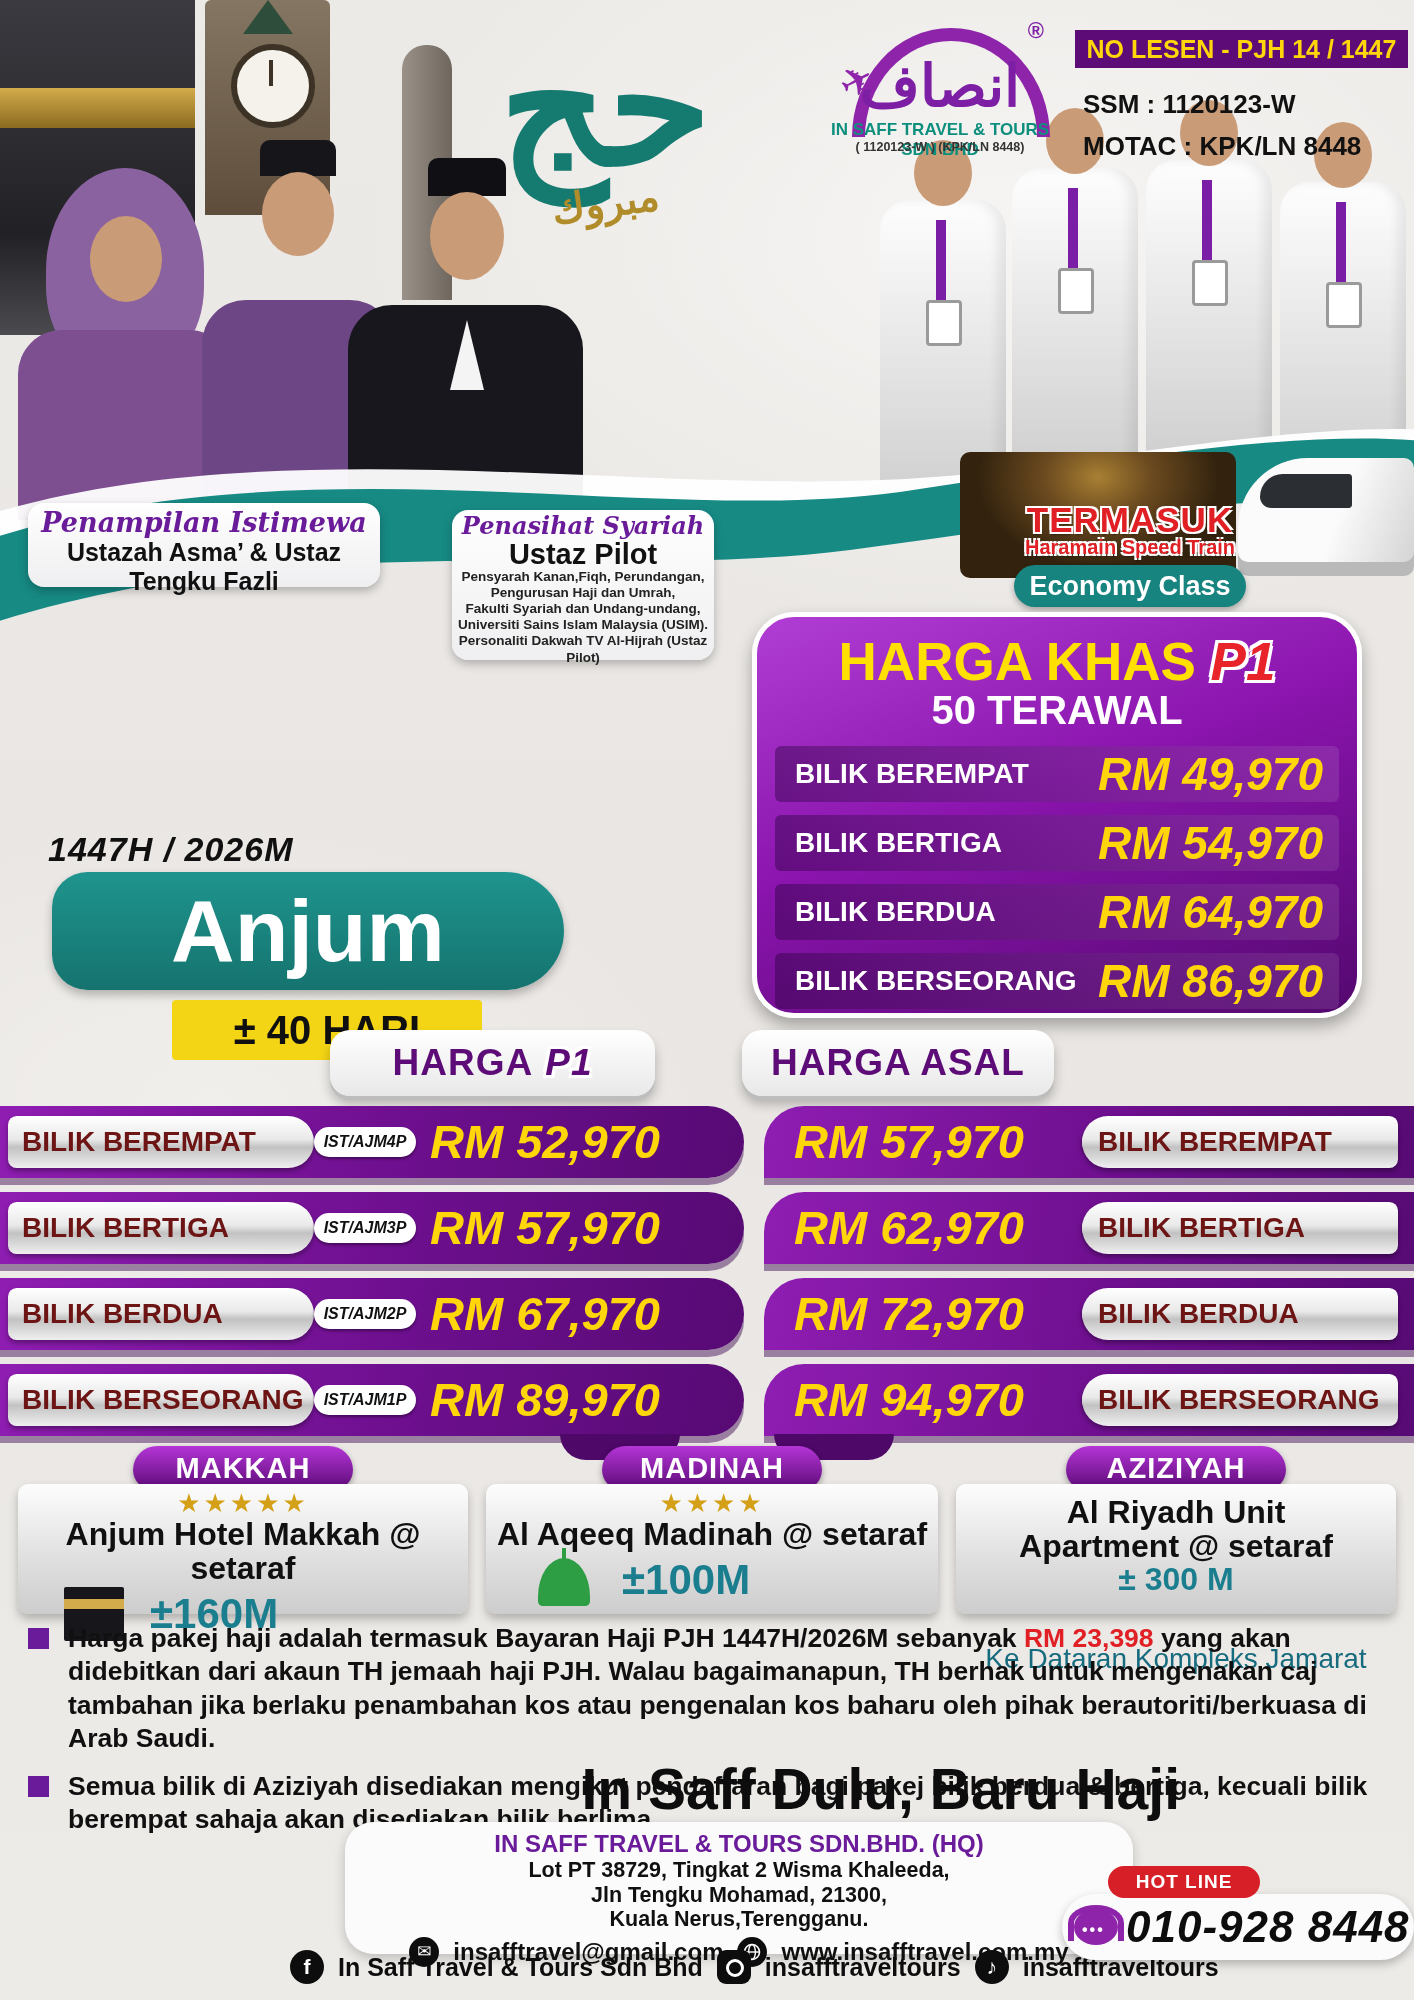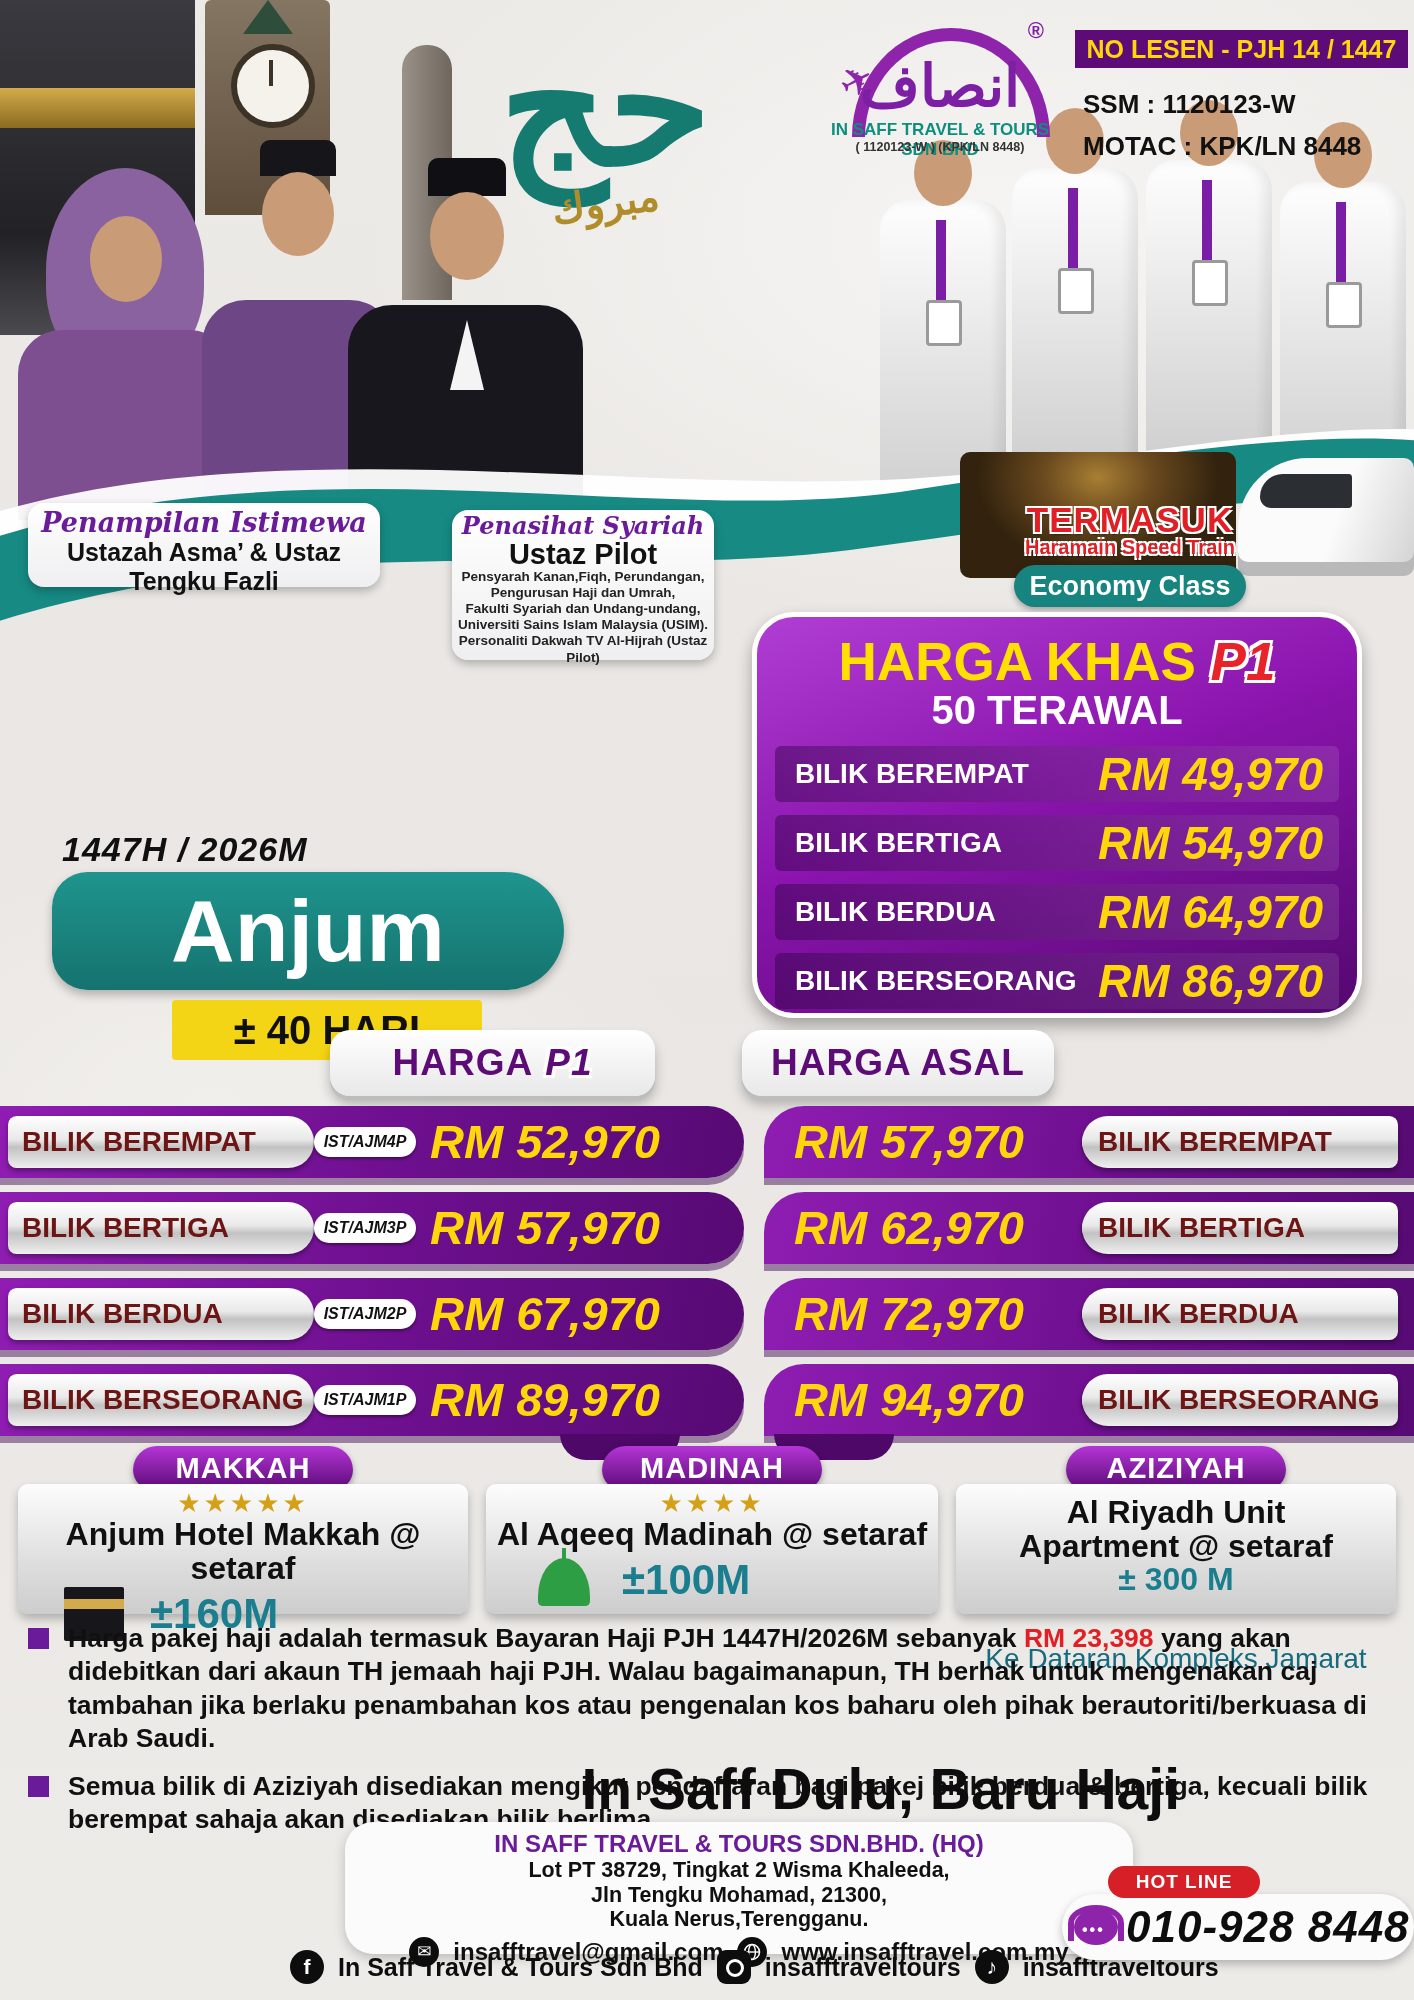--- a/index.html
+++ b/index.html
@@ -83,21 +83,21 @@
 
   .termasuk{left:980px;top:500px;width:300px;text-align:center;}
   .red-outline{color:#e02025;font-weight:800;text-shadow:-2px -2px 0 #fff,2px -2px 0 #fff,-2px 2px 0 #fff,2px 2px 0 #fff,0 3px 2px rgba(0,0,0,.35);}
   .termasuk .t1{font-size:35px;letter-spacing:1px;}
   .termasuk .t2{font-size:20px;margin-top:-4px;}
   .termasuk .pill{margin:6px auto 0;width:232px;height:42px;border-radius:21px;background:#17847f;color:#fff;font-size:27px;font-weight:800;display:flex;align-items:center;justify-content:center;box-shadow:0 3px 6px rgba(0,0,0,.3);}
 
   
   .pakej{left:40px;top:642px;width:710px;font-family:"DejaVu Serif",serif;font-weight:700;font-size:124px;line-height:1.0;color:#7a1fa5;
     text-shadow:-3px -3px 0 #fff,3px -3px 0 #fff,-3px 3px 0 #fff,3px 3px 0 #fff,0 6px 8px rgba(0,0,0,.25);}
-  .year{left:62px;top:830px;font-size:34px;font-weight:900;font-style:italic;color:#101010;letter-spacing:1px;}
+  .year{left:48px;top:830px;font-size:34px;font-weight:900;font-style:italic;color:#101010;letter-spacing:1px;}
   .anjum{left:52px;top:872px;width:512px;height:118px;border-radius:36px 60px 60px 36px;background:linear-gradient(180deg,#1f948e,#15736e);box-shadow:0 5px 10px rgba(0,0,0,.25);}
   .anjum span{color:#fff;font-size:88px;font-weight:800;}
   .hari{left:172px;top:1000px;width:310px;height:60px;background:#f4d515;border-radius:4px;}
   .hari span{font-size:40px;font-weight:900;color:#101010;}
 
   
   .khas{left:752px;top:612px;width:600px;height:396px;border:5px solid #fff;border-radius:42px;
     background:linear-gradient(160deg,#b13ed4 0%,#8a14ad 45%,#54086f 100%);box-shadow:0 8px 16px rgba(0,0,0,.3);}
   .khas .hdr{margin-top:14px;text-align:center;font-size:53px;font-weight:800;color:#ffe000;letter-spacing:0px;}
   .p1badge{font-style:italic;font-weight:900;color:#e8232a;text-shadow:-3px -3px 0 #fff,3px -3px 0 #fff,-3px 3px 0 #fff,3px 3px 0 #fff;}

